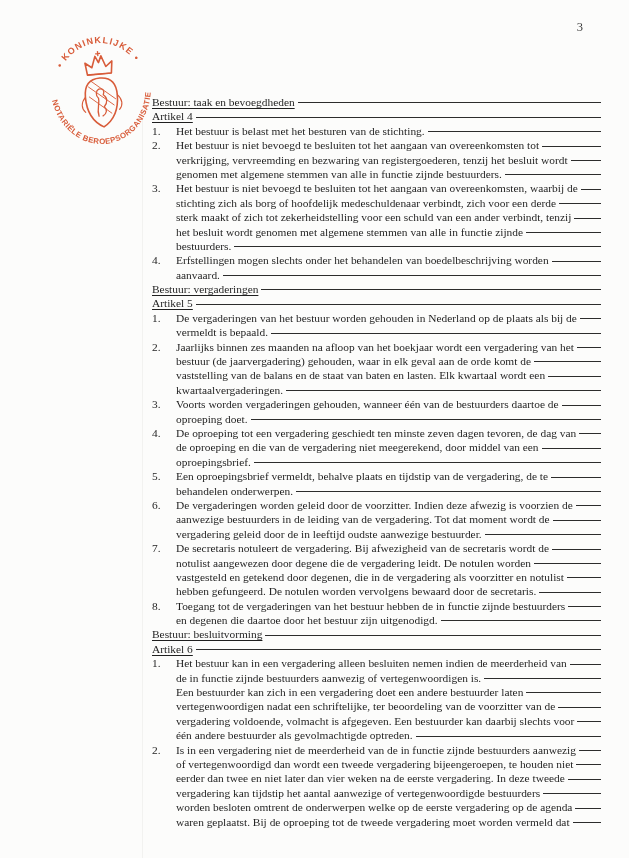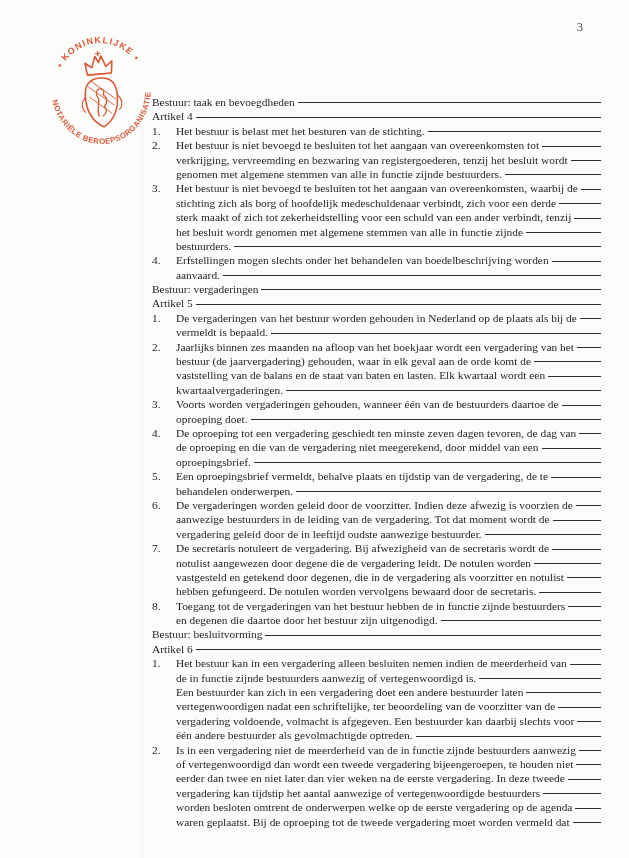--- a/index.html
+++ b/index.html
@@ -29,21 +29,21 @@
   }
   .doc-body {
     position: absolute; left: 152px; top: 95px; width: 450px;
   }
   .line {
     display: flex; align-items: stretch;
     height: 14.4px; font-size: 11.4px; line-height: 14.4px;
     white-space: nowrap; color: #1f1f1f;
   }
   .num { flex: 0 0 24px; }
-  .txt.head { text-underline-offset: 2px; text-align: right; }
+  .txt.head { text-decoration: underline; text-underline-offset: 2px; text-align: right; }
   .fill { flex: 1 1 auto; min-width: 5px; position: relative; margin-left: 3px; }
   .fill::after {
     content: ""; position: absolute; left: 0; right: 1px; top: 7.4px;
     border-top: 1.15px solid #2c2c2c;
   }
 </style>
 </head>
 <body>
 
 <div class="sheet">
@@ -271,21 +271,21 @@
         <span class="txt head">Artikel 6</span>
         <span class="fill"></span>
       </div>
       <div class="line">
         <span class="num">1.</span>
         <span class="txt">Het bestuur kan in een vergadering alleen besluiten nemen indien de meerderheid van</span>
         <span class="fill"></span>
       </div>
       <div class="line">
         <span class="num"></span>
-        <span class="txt">de in functie zijnde bestuurders aanwezig of vertegenwoordigd is.</span>
+        <span class="txt">de in functie zijnde bestuurders aanwezig of vertegenwoordigen is.</span>
         <span class="fill"></span>
       </div>
       <div class="line">
         <span class="num"></span>
         <span class="txt">Een bestuurder kan zich in een vergadering doet een andere bestuurder laten</span>
         <span class="fill"></span>
       </div>
       <div class="line">
         <span class="num"></span>
         <span class="txt">vertegenwoordigen nadat een schriftelijke, ter beoordeling van de voorzitter van de</span>

